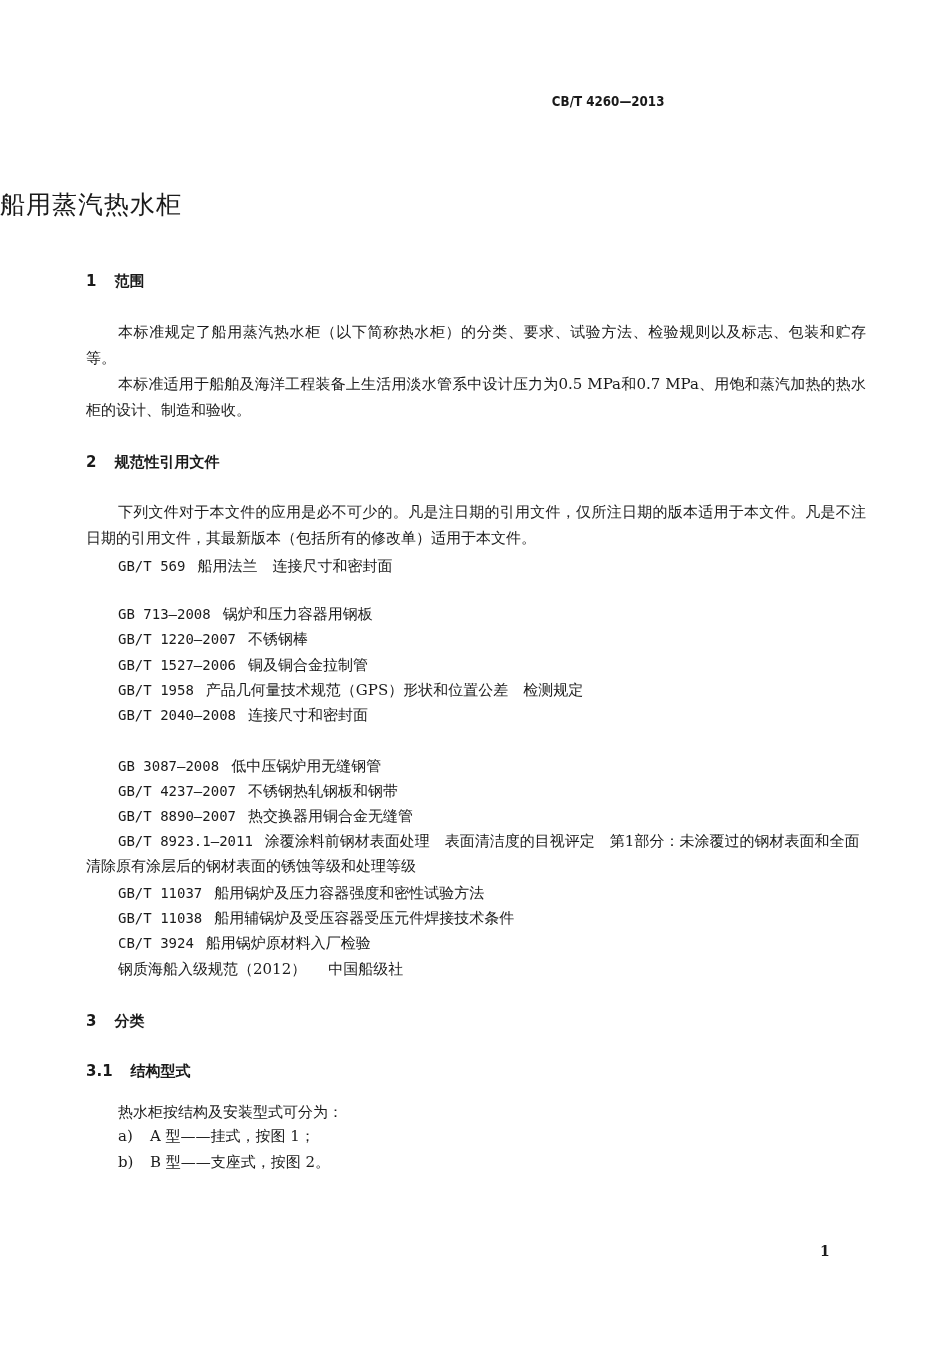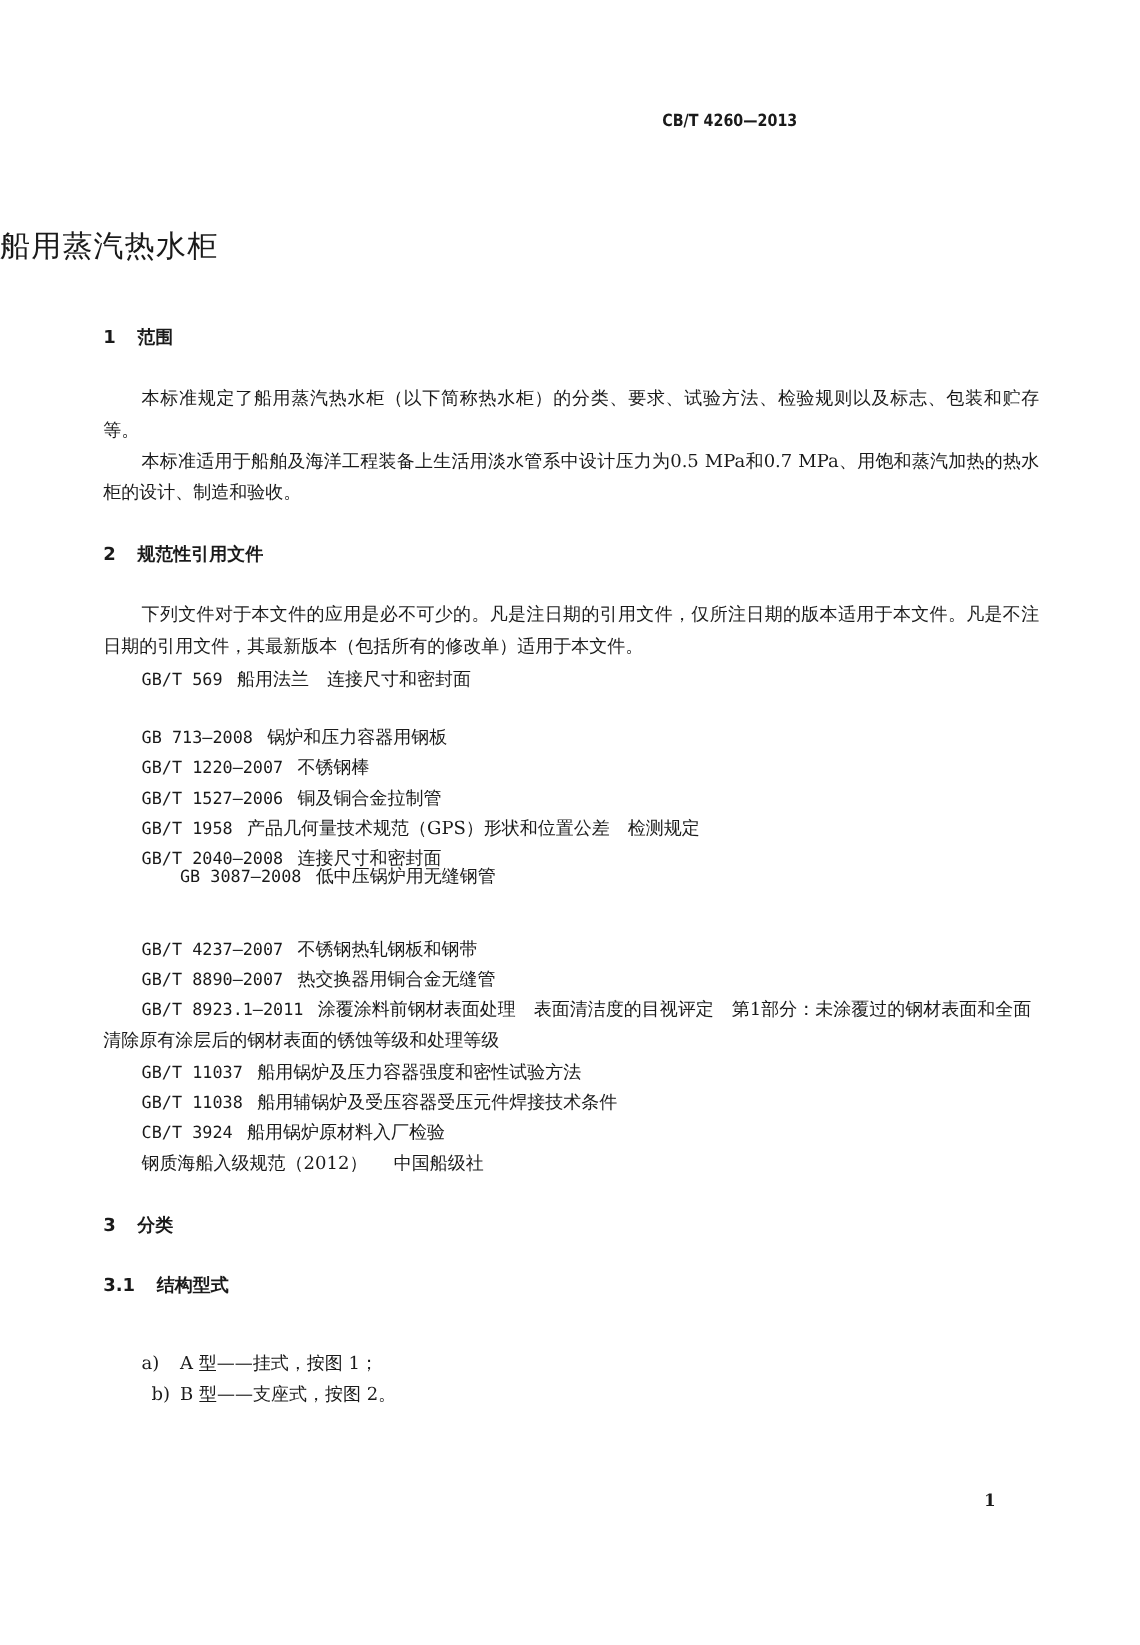--- a/index.html
+++ b/index.html
@@ -61,33 +61,34 @@
     <span class="num">2</span><span>规范性引用文件</span>
   </div>
   <div class="para" style="top:500px;">下列文件对于本文件的应用是必不可少的。凡是注日期的引用文件，仅所注日期的版本适用于本文件。凡是不注日期的引用文件，其最新版本（包括所有的修改单）适用于本文件。</div>
 
   <div class="ref" style="top:554px;"><span class="code">GB/T 569</span><span>船用法兰　连接尺寸和密封面</span></div>
   <div class="ref" style="top:602px;"><span class="code">GB 713—2008</span><span>锅炉和压力容器用钢板</span></div>
   <div class="ref" style="top:627px;"><span class="code">GB/T 1220—2007</span><span>不锈钢棒</span></div>
   <div class="ref" style="top:653px;"><span class="code">GB/T 1527—2006</span><span>铜及铜合金拉制管</span></div>
   <div class="ref" style="top:678px;"><span class="code">GB/T 1958</span><span>产品几何量技术规范（GPS）形状和位置公差　检测规定</span></div>
   <div class="ref" style="top:703px;"><span class="code">GB/T 2040—2008</span><span>连接尺寸和密封面</span></div>
-  <div class="ref" style="top:718px;margin-left:32px;"><span class="code">GB 3087—2008</span><span>低中压锅炉用无缝钢管</span></div>
+  <div class="ref" style="top:754px;"><span class="code">GB 3087—2008</span><span>低中压锅炉用无缝钢管</span></div>
   <div class="ref" style="top:779px;"><span class="code">GB/T 4237—2007</span><span>不锈钢热轧钢板和钢带</span></div>
   <div class="ref" style="top:804px;"><span class="code">GB/T 8890—2007</span><span>热交换器用铜合金无缝管</span></div>
   <div class="ref-wrap" style="top:829px;"><span class="code">GB/T 8923.1—2011</span><span>涂覆涂料前钢材表面处理　表面清洁度的目视评定　第1部分：未涂覆过的钢材表面和全面清除原有涂层后的钢材表面的锈蚀等级和处理等级</span></div>
   <div class="ref" style="top:881px;"><span class="code">GB/T 11037</span><span>船用锅炉及压力容器强度和密性试验方法</span></div>
   <div class="ref" style="top:906px;"><span class="code">GB/T 11038</span><span>船用辅锅炉及受压容器受压元件焊接技术条件</span></div>
   <div class="ref" style="top:931px;"><span class="code">CB/T 3924</span><span>船用锅炉原材料入厂检验</span></div>
   <div class="ref" style="top:957px;"><span style="margin-right:22px;">钢质海船入级规范（2012）</span><span>中国船级社</span></div>
 
   <div class="heading" style="top:1012px;">
     <span class="num">3</span><span>分类</span>
   </div>
 
   <div class="heading" style="top:1062px;">
     <span class="num">3.1</span><span>结构型式</span>
   </div>
+  <div class="para" style="top:1100px;">热水柜按结构及安装型式可分为：</div>
   <div class="list-item" style="top:1127px;"><span class="marker">a)</span><span>A 型——挂式，按图 1；</span></div>
-  <div class="list-item" style="top:1153px;text-align:center;"><span class="marker">b)</span><span>B 型——支座式，按图 2。</span></div>
+  <div class="list-item" style="top:1153px;"><span class="marker">b)</span><span>B 型——支座式，按图 2。</span></div>
 
   <div class="page-number">1</div>
 </div>
 
 </body></html>

